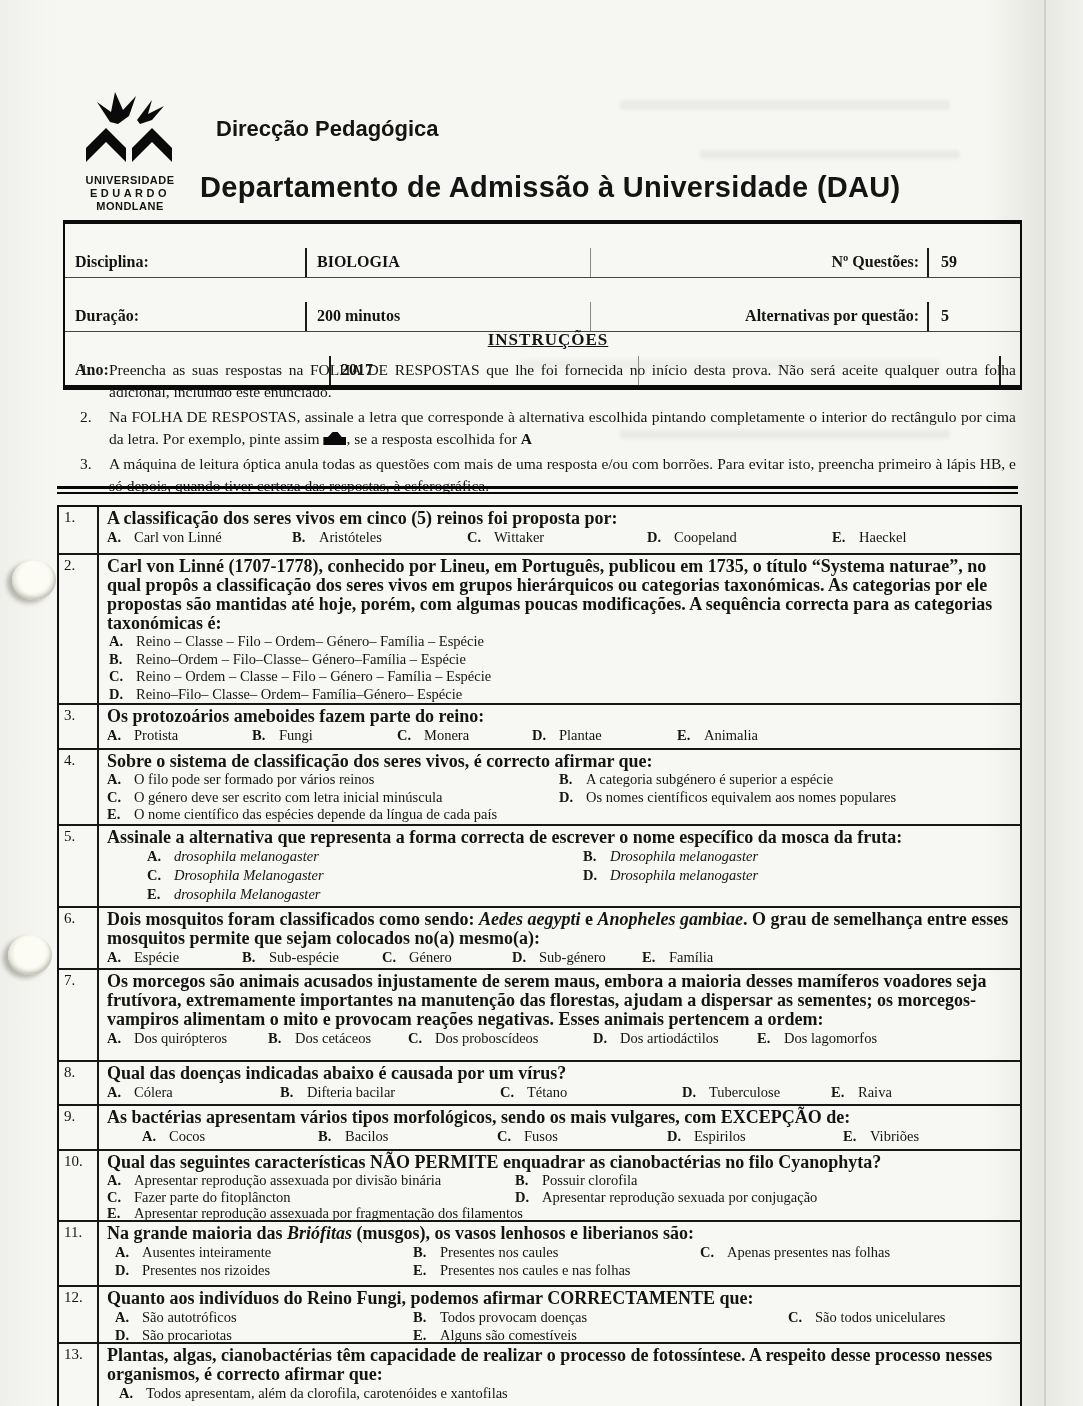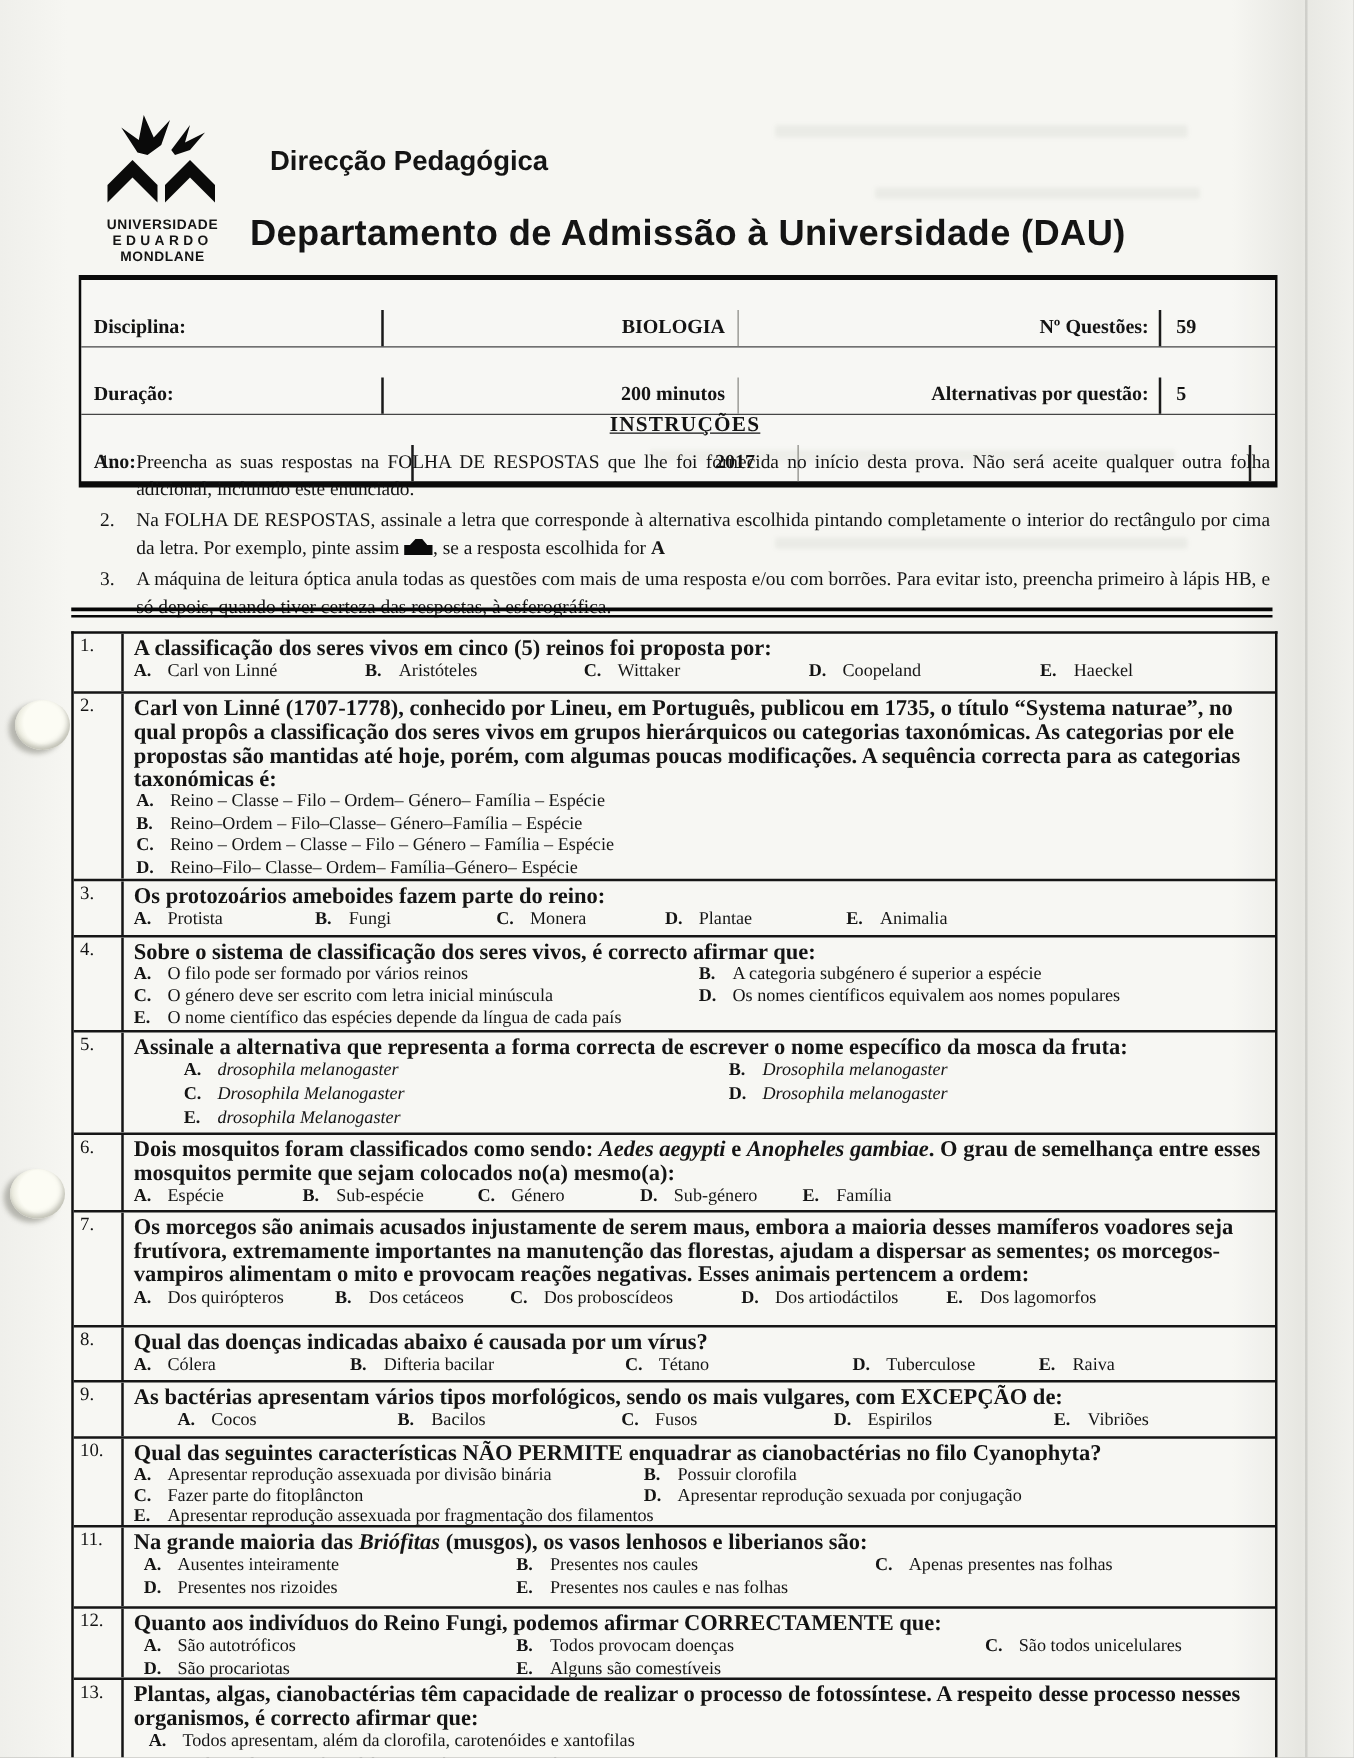--- a/index.html
+++ b/index.html
@@ -19,21 +19,21 @@
   .logo-line.sp{letter-spacing:3.5px;}
   .title1{position:absolute;left:200px;top:116px;font-family:"Liberation Sans",sans-serif;font-weight:bold;font-size:22px;margin-left:16px;}
   .title2{position:absolute;left:200px;top:171px;font-family:"Liberation Sans",sans-serif;font-weight:bold;font-size:29px;letter-spacing:.3px;}
   
   .info{position:absolute;left:63px;top:220px;width:955px;
     border-top:4px solid #0b0b0b;border-bottom:5px solid #0b0b0b;
     border-left:2px solid #0b0b0b;border-right:2px solid #0b0b0b;background:rgba(255,255,255,.15);}
   .info-row{display:grid;grid-template-columns:240px 285px 337px 1fr;border-bottom:1.5px solid #454545;}
   .info-row:last-child{border-bottom:none;gap:24px;}
   .info .cell{padding:5px 10px 4px;font-weight:bold;font-size:16px;min-height:20px;margin-top:24px;}
-  .info .c2{border-left:2px solid #1a1a1a;text-align:right;}
+  .info .c2{border-left:2px solid #1a1a1a;}
   .info .c3{border-left:1px solid #8a8a84;text-align:right;padding-right:8px;}
   .info .c4{border-left:2px solid #1a1a1a;padding-left:12px;}
   
   .instr{position:absolute;left:80px;top:330px;width:936px;font-size:15.5px;}
   .instr-title{text-align:center;font-weight:bold;font-size:17px;text-decoration:underline;letter-spacing:1px;margin-bottom:9px;}
   .instr-item{display:flex;gap:9px;margin-bottom:3px;line-height:1.42;text-align:justify;}
   .instr-num{flex:none;width:20px;}
   .instr-text{flex:1;}
   .paintmark{display:inline-block;width:23px;height:13px;background:#0a0a0a;vertical-align:-1px;
     clip-path:polygon(0 38%,20% 38%,40% 0,62% 0,80% 38%,100% 38%,100% 100%,0 100%);}

